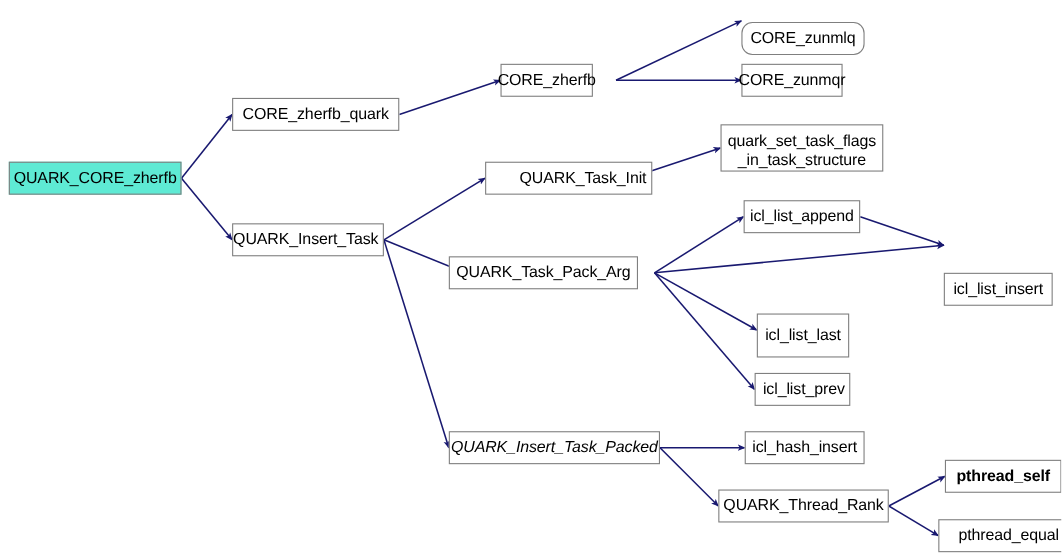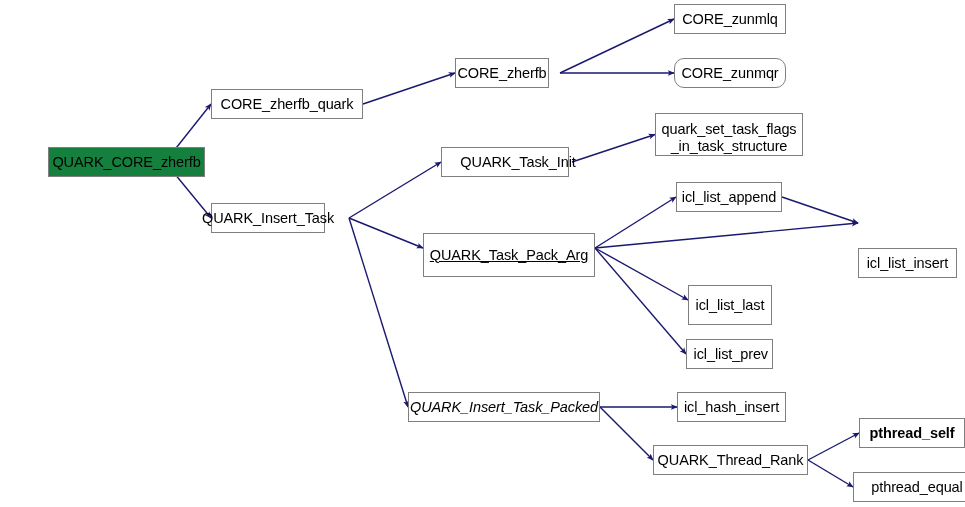--- a/index.html
+++ b/index.html
@@ -32,22 +32,21 @@
     display: flex;
     align-items: center;
     justify-content: center;
     text-align: center;
     font-size: 14.5px;
     line-height: 17px;
     white-space: pre-line;
     letter-spacing: -0.1px;
   }
   .graph-node.highlight {
-    background: #15803d;
-    margin-left: 40px;
+    background: #5eead4;
   }
   .node-label {
     display: block;
     padding: 0 4px;
   }
 </style>
 </head>
 <body>
 
 <div id="graph-canvas">
@@ -72,28 +71,28 @@
       <line x1="595" y1="248" x2="686" y2="354" stroke="#191970" stroke-width="1.4" marker-end="url(#arrow)"></line>
       <line x1="782" y1="197" x2="858" y2="223" stroke="#191970" stroke-width="1.4" marker-end="url(#arrow)"></line>
       <line x1="600" y1="407" x2="677" y2="407" stroke="#191970" stroke-width="1.4" marker-end="url(#arrow)"></line>
       <line x1="600" y1="407" x2="653" y2="460" stroke="#191970" stroke-width="1.4" marker-end="url(#arrow)"></line>
       <line x1="808" y1="460" x2="859" y2="433" stroke="#191970" stroke-width="1.4" marker-end="url(#arrow)"></line>
       <line x1="808" y1="460" x2="853" y2="487" stroke="#191970" stroke-width="1.4" marker-end="url(#arrow)"></line>
     </svg>
   <div id="node-layer">
       <div class="graph-node highlight" style="left: 8px; top: 147px; width: 157px; height: 30px;"><span class="node-label">QUARK_CORE_zherfb</span></div>
       <div class="graph-node" style="left: 211px; top: 89px; width: 152px; height: 30px;"><span class="node-label">CORE_zherfb_quark</span></div>
-      <div class="graph-node" style="left: 211px; top: 203px; width: 114px; height: 30px;"><span class="node-label">QUARK_Insert_Task</span></div>
-      <div class="graph-node" style="left: 455px; top: 58px; width: 94px; height: 30px; justify-content: center;"><span class="node-label">CORE_zherfb</span></div>
-      <div class="graph-node" style="left: 674px; top: 4px; width: 112px; height: 30px;"><span class="node-label">CORE_zunmlq</span></div>
-      <div class="graph-node" style="left: 674px; top: 58px; width: 112px; height: 30px; border-radius: 10px;"><span class="node-label">CORE_zunmqr</span></div>
-      <div class="graph-node" style="left: 441px; top: 147px; width: 128px; height: 30px; padding-left: 26px;"><span class="node-label">QUARK_Task_Init</span></div>
+      <div class="graph-node" style="left: 211px; top: 203px; width: 138px; height: 30px; justify-content: flex-end;"><span class="node-label">QUARK_Insert_Task</span></div>
+      <div class="graph-node" style="left: 455px; top: 58px; width: 84px; height: 30px; justify-content: center;"><span class="node-label">CORE_zherfb</span></div>
+      <div class="graph-node" style="left: 674px; top: 20px; width: 112px; height: 30px; border-radius: 10px;"><span class="node-label">CORE_zunmlq</span></div>
+      <div class="graph-node" style="left: 674px; top: 58px; width: 92px; height: 30px;"><span class="node-label">CORE_zunmqr</span></div>
+      <div class="graph-node" style="left: 441px; top: 147px; width: 152px; height: 30px; padding-left: 26px;"><span class="node-label">QUARK_Task_Init</span></div>
       <div class="graph-node" style="left: 655px; top: 113px; width: 148px; height: 43px; align-items: flex-end;"><span class="node-label">quark_set_task_flags
 _in_task_structure</span></div>
-      <div class="graph-node" style="left: 423px; top: 233px; width: 172px; height: 44px; text-decoration: underline;"><span class="node-label">QUARK_Task_Pack_Arg</span></div>
+      <div class="graph-node" style="left: 408px; top: 233px; width: 172px; height: 30px;"><span class="node-label">QUARK_Task_Pack_Arg</span></div>
       <div class="graph-node" style="left: 676px; top: 182px; width: 106px; height: 30px;"><span class="node-label">icl_list_append</span></div>
       <div class="graph-node" style="left: 858px; top: 208px; width: 99px; height: 30px; margin-top: 40px;"><span class="node-label">icl_list_insert</span></div>
       <div class="graph-node" style="left: 688px; top: 285px; width: 84px; height: 40px;"><span class="node-label">icl_list_last</span></div>
       <div class="graph-node" style="left: 686px; top: 339px; width: 87px; height: 30px; justify-content: flex-end;"><span class="node-label">icl_list_prev</span></div>
       <div class="graph-node" style="left: 408px; top: 392px; width: 192px; height: 30px; font-style: italic;"><span class="node-label">QUARK_Insert_Task_Packed</span></div>
       <div class="graph-node" style="left: 677px; top: 392px; width: 109px; height: 30px;"><span class="node-label">icl_hash_insert</span></div>
       <div class="graph-node" style="left: 653px; top: 445px; width: 155px; height: 30px;"><span class="node-label">QUARK_Thread_Rank</span></div>
       <div class="graph-node" style="left: 859px; top: 418px; width: 106px; height: 30px; font-weight: bold;"><span class="node-label">pthread_self</span></div>
       <div class="graph-node" style="left: 853px; top: 472px; width: 128px; height: 30px;"><span class="node-label">pthread_equal</span></div>
     </div>

